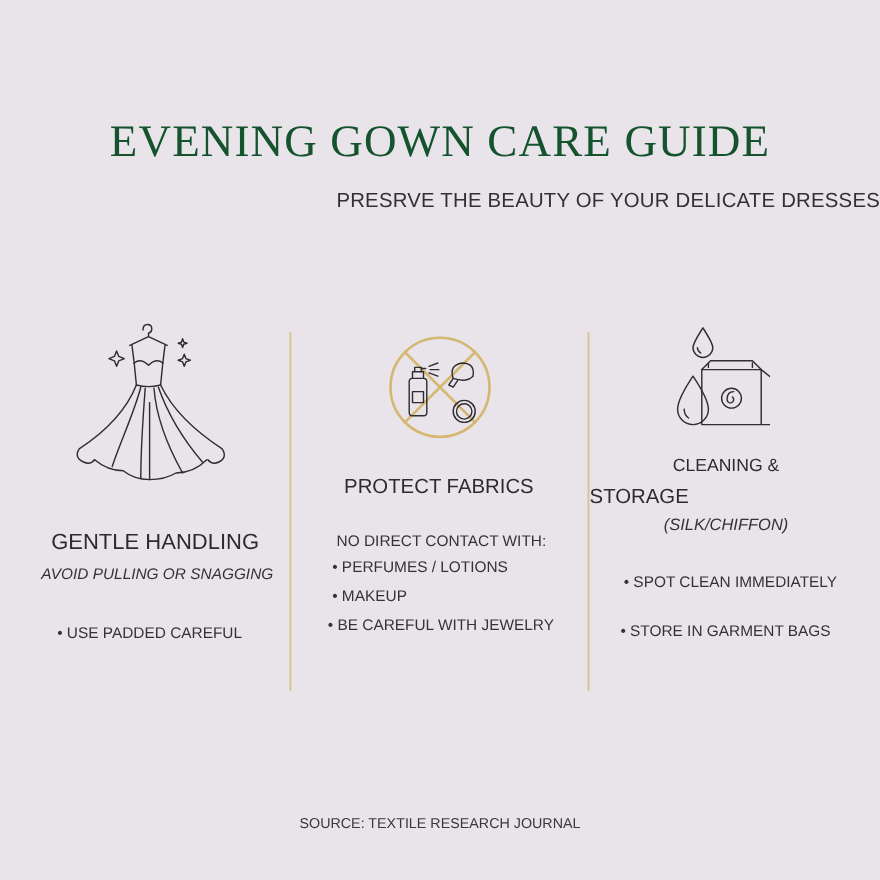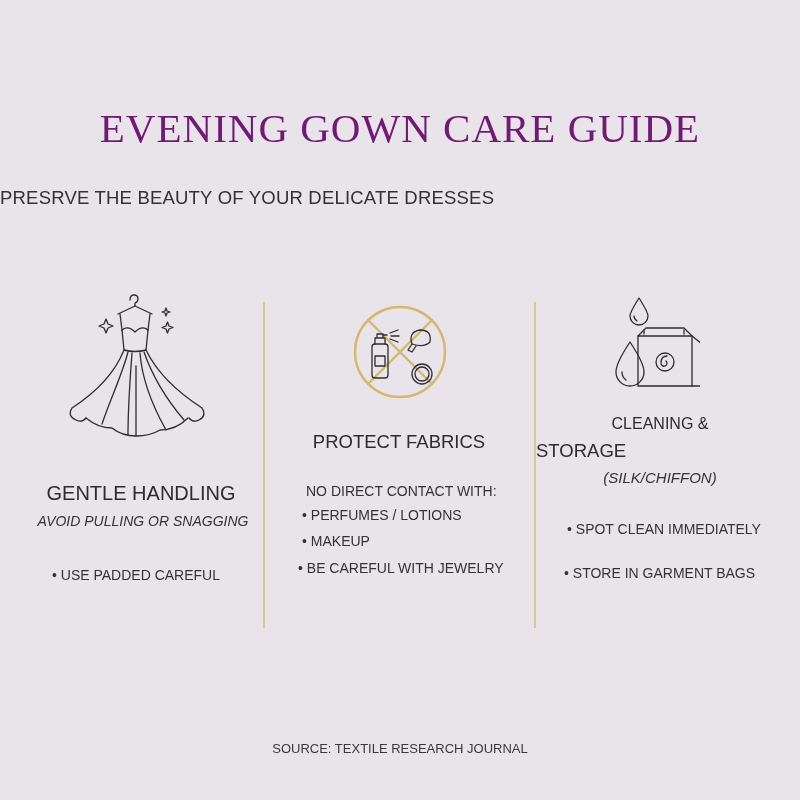--- a/index.html
+++ b/index.html
@@ -7,26 +7,26 @@
     width:800px; height:800px; overflow:hidden;
     background:#e9e4ea;
     color:#2f2d30;
     font-family:"Liberation Sans", "DejaVu Sans", sans-serif;
     position:relative;
   }
   .title {
     position:absolute; left:0; right:0; top:104px;
     text-align:center;
     font-family:"Liberation Serif","DejaVu Serif",serif;
-    font-size:41px; letter-spacing:1px; color:#701a75;
+    font-size:41px; letter-spacing:1px; color:#14532d;
     font-weight:normal;
   }
   .subtitle {
-    position:absolute; left:0; right:0; top:187px;
-    text-align:left;
+    position:absolute; left:0; right:0; top:171px;
+    text-align:right;
     font-size:18.5px; color:#333033; letter-spacing:0.2px;
   }
   .divider {
     position:absolute; top:302px; width:2px; height:326px;
     background:#d8c79a;
   }
   .icon { position:absolute; }
   .h {
     font-size:20px; color:#2d2b2e; line-height:27px;
   }

